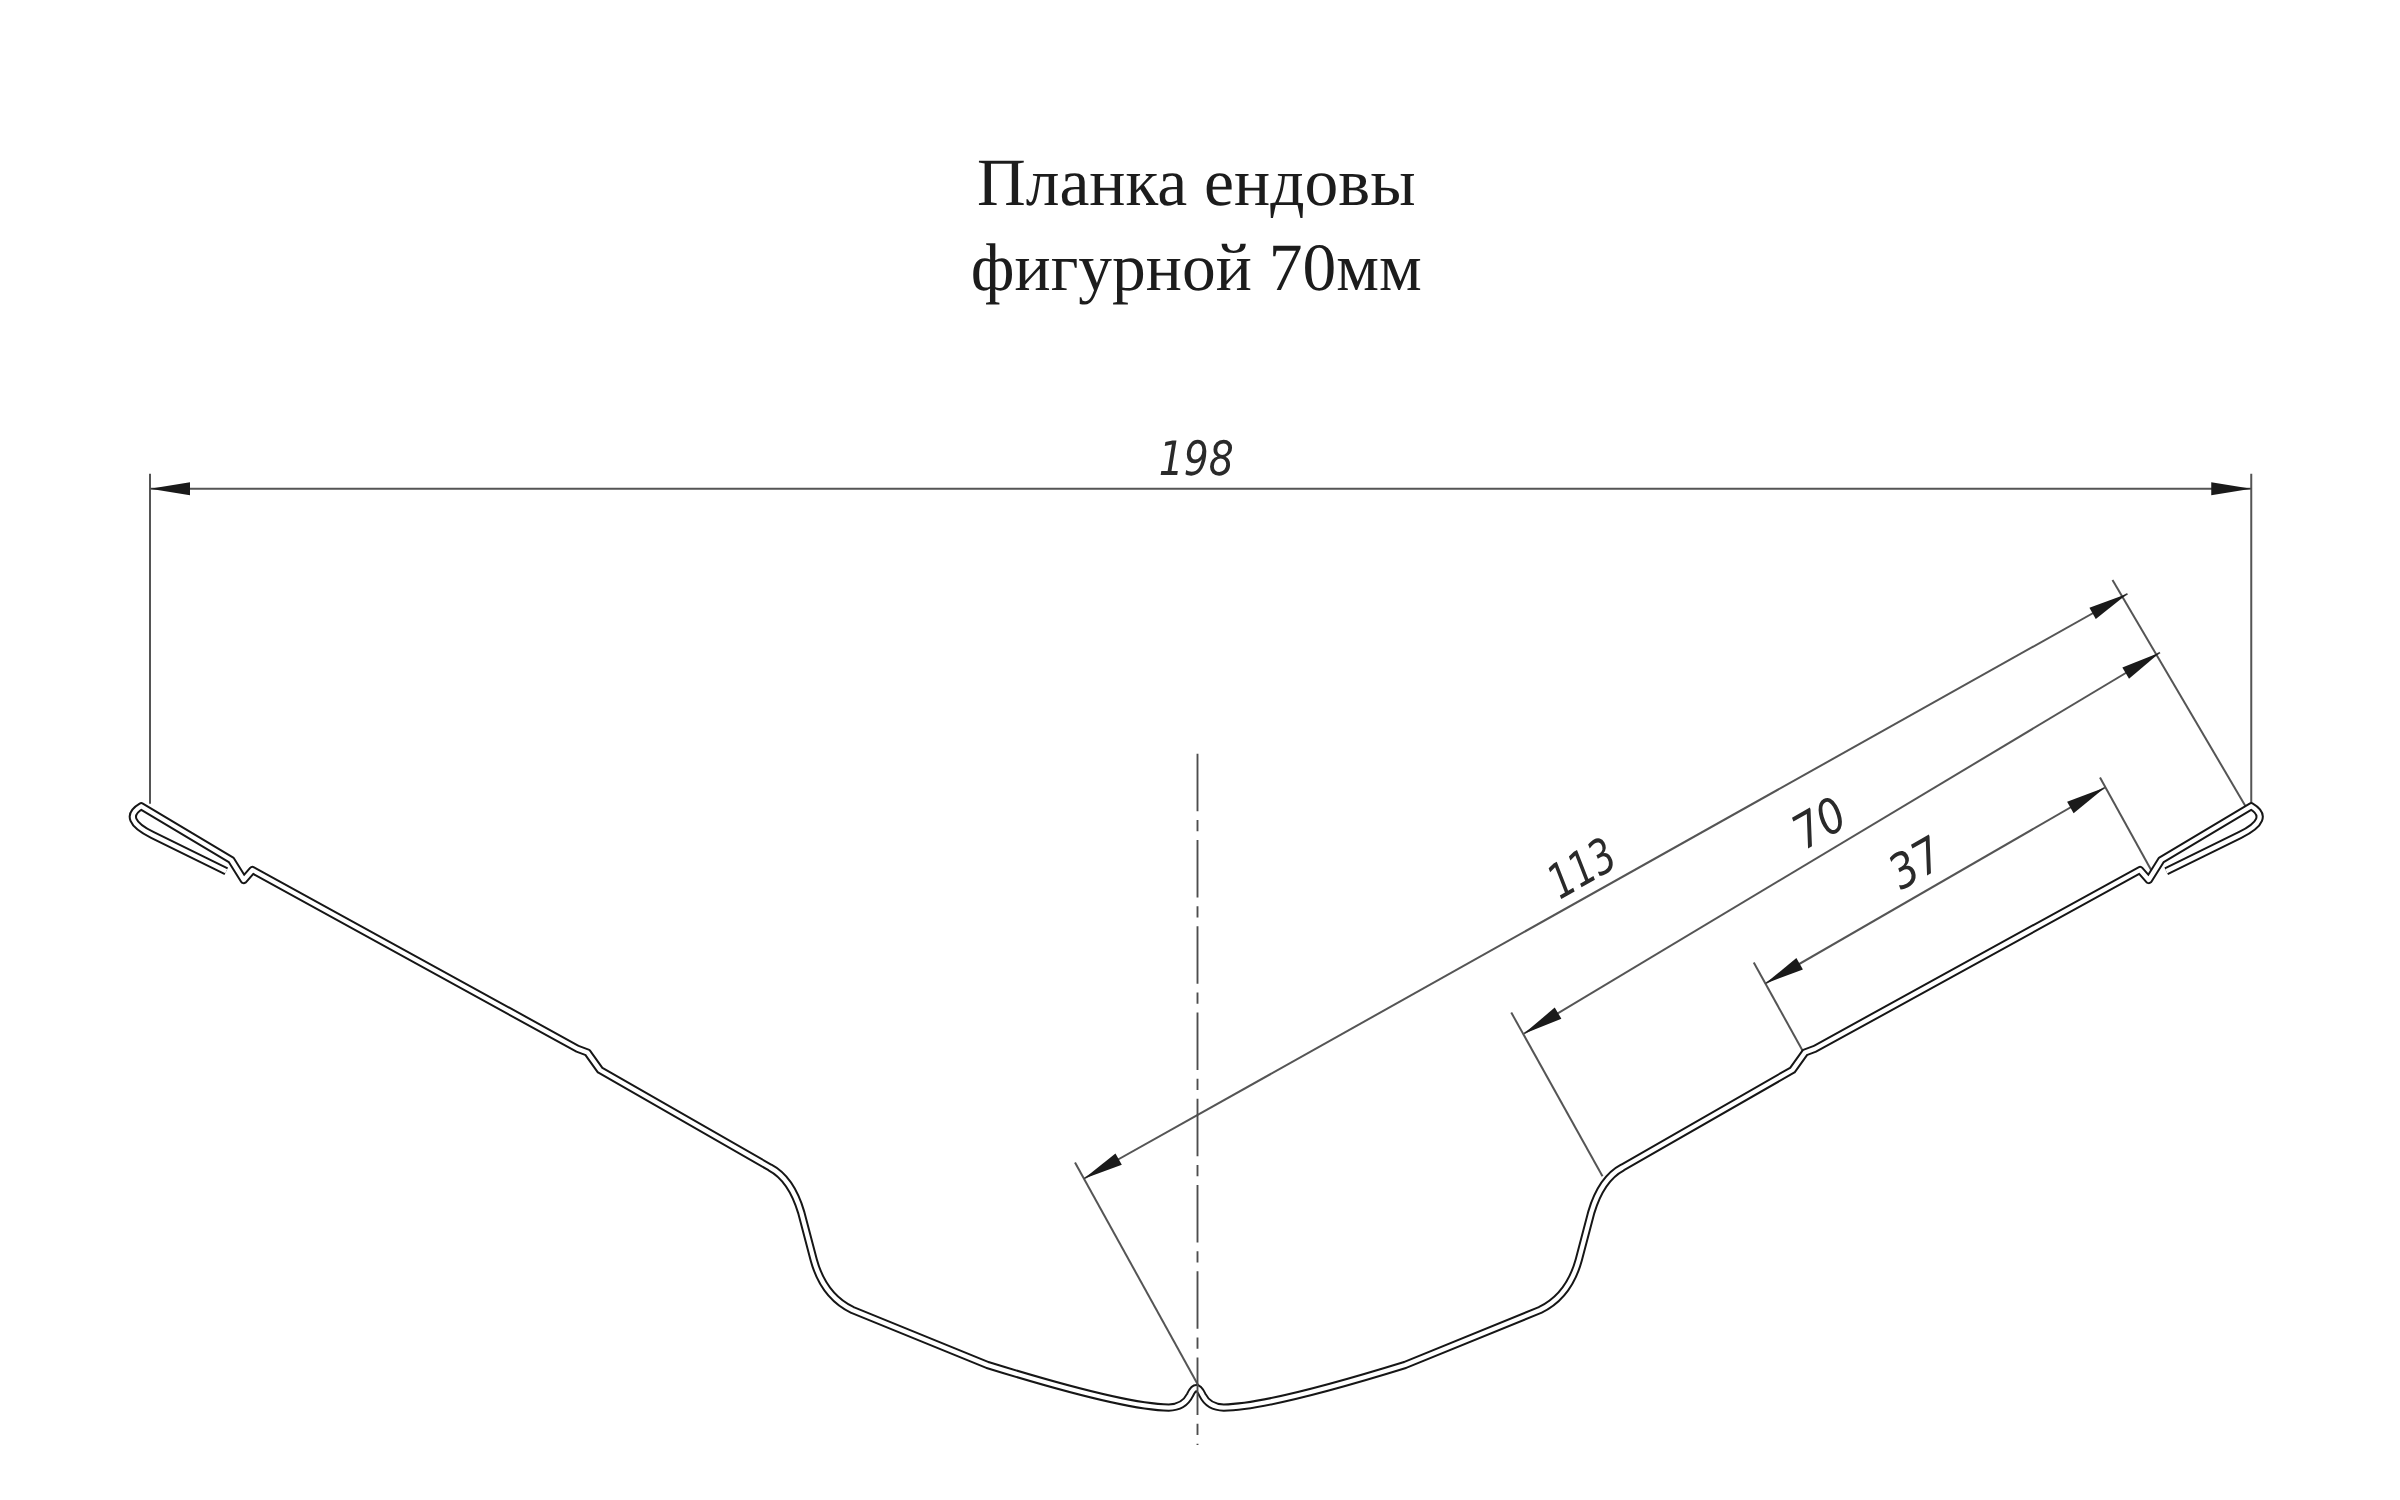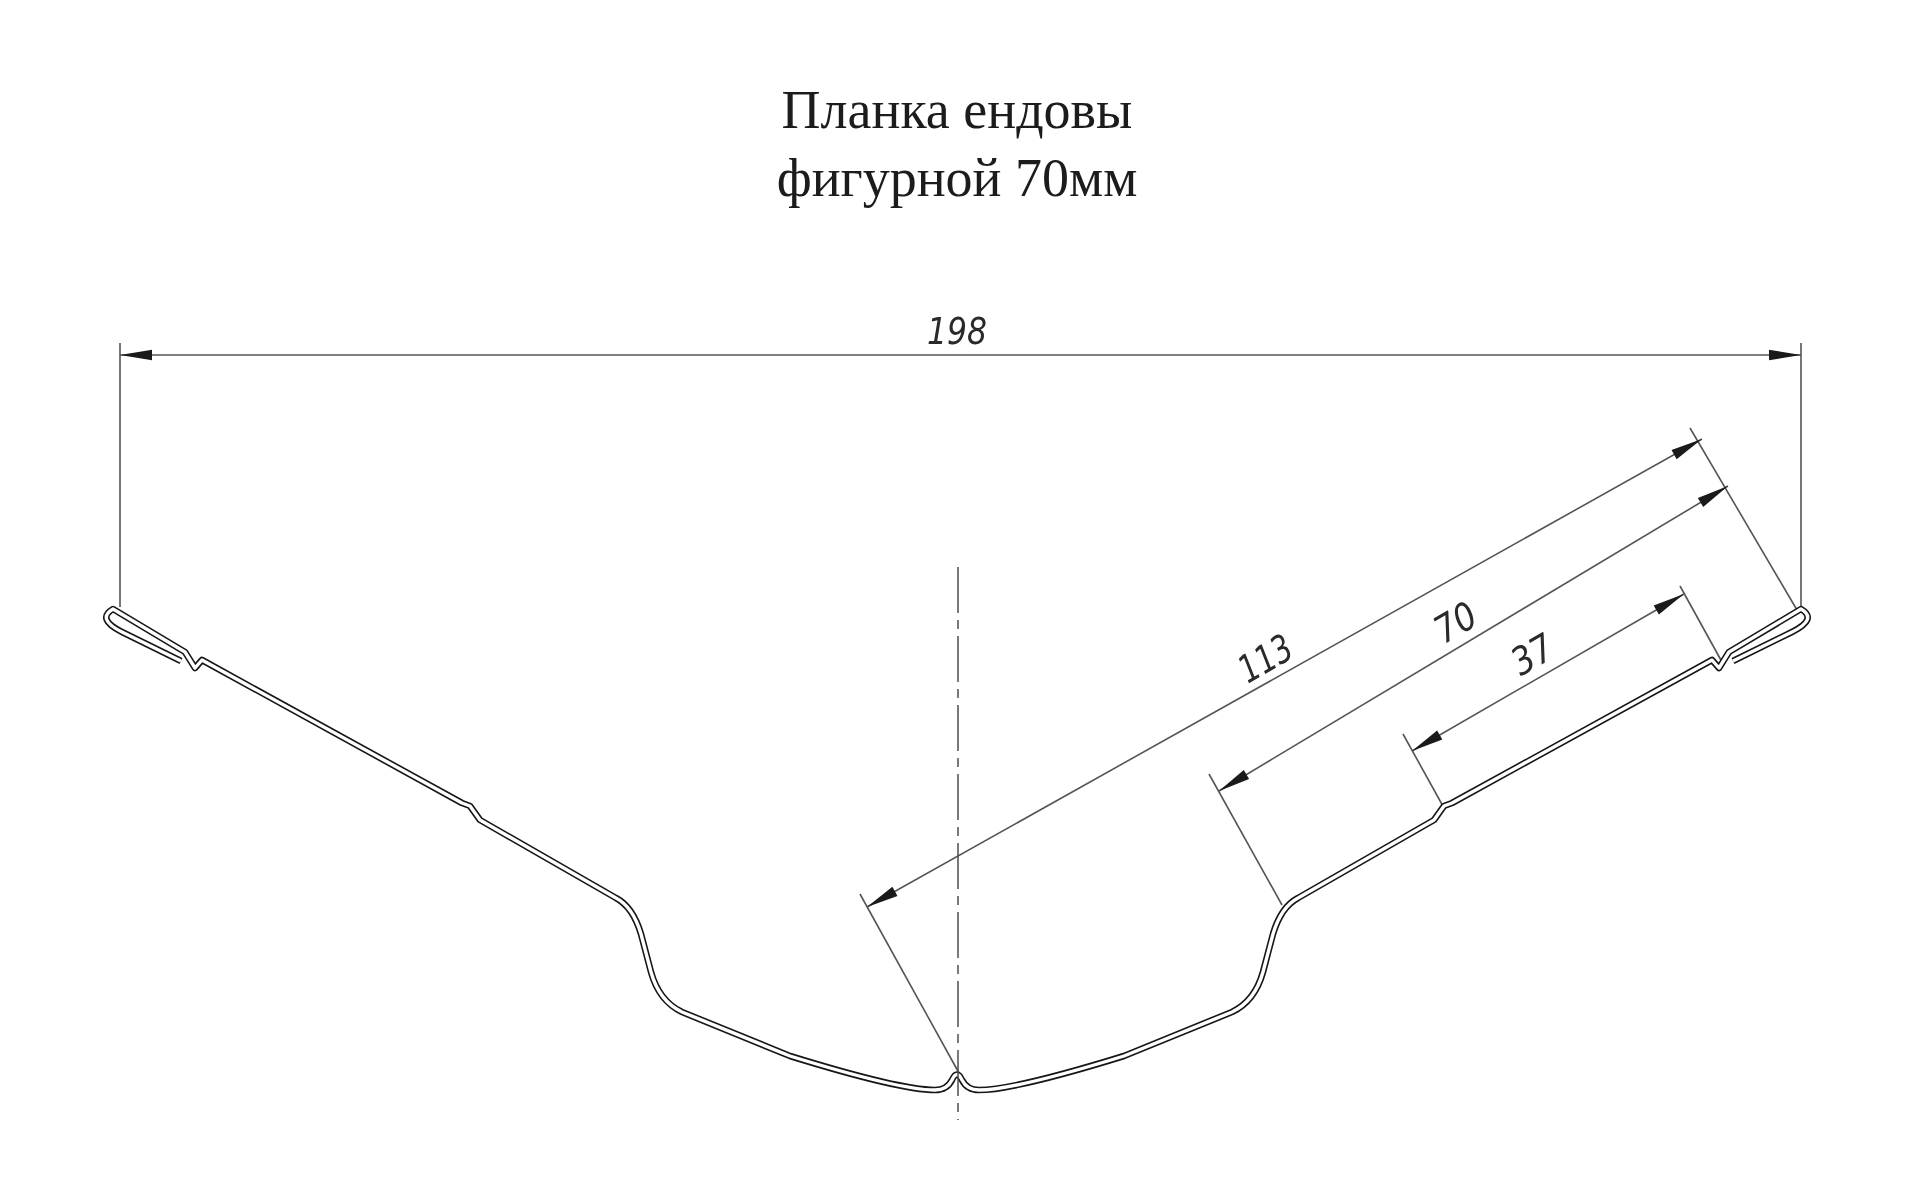--- a/index.html
+++ b/index.html
@@ -9,20 +9,21 @@
     height: 1200px;
     background: #ffffff;
     overflow: hidden;
     font-family: "Liberation Serif", serif;
   }
   .drawing-wrap {
     position: relative;
     width: 1920px;
     height: 900px;
     background: #ffffff;
+    margin-top: 36px;
   }
   svg { display: block; }
 
   .title-text {
     font-family: "Liberation Serif", serif;
     font-size: 54px;
     fill: #1c1c1c;
   }
   .dim-text {
     font-family: "DejaVu Sans", sans-serif;

